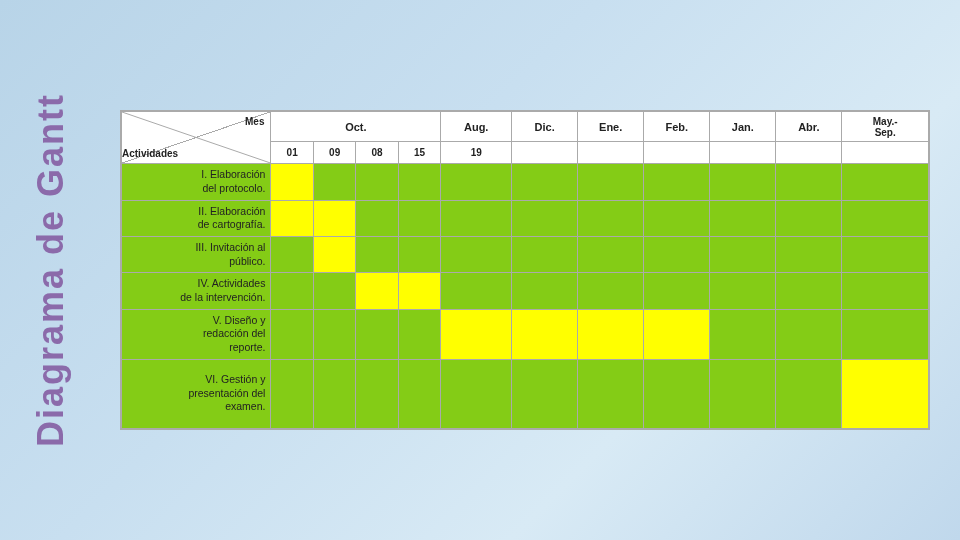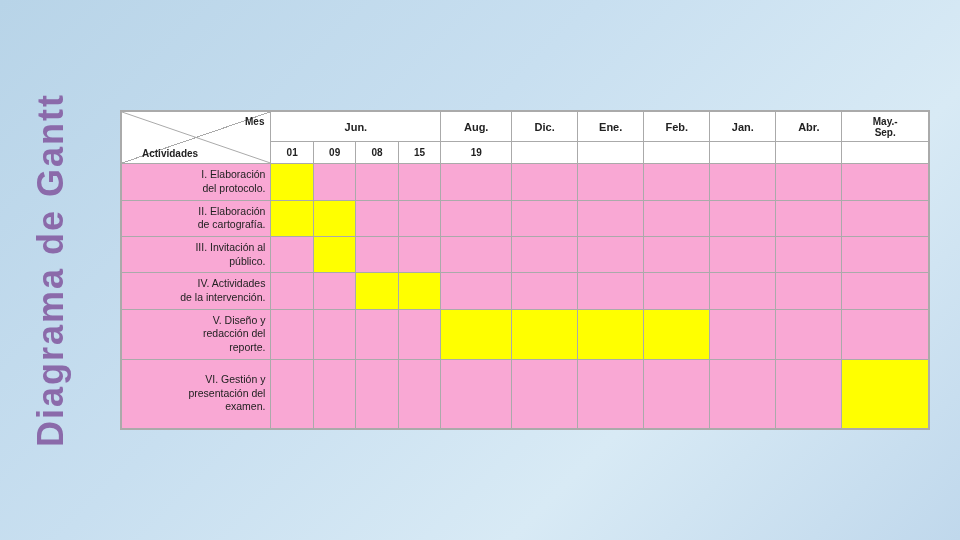--- a/index.html
+++ b/index.html
@@ -30,21 +30,21 @@
       color: #8b6aaa;
       letter-spacing: 2px;
       margin-right: 10px;
       white-space: nowrap;
       text-align: center;
       width: 80px;
     }
 
     .gantt-table-wrapper {
       flex: 1;
-      background: #f9a8d4;
+      background: #84cc16;
       border: 1px solid #aaa;
     }
 
     table {
       border-collapse: collapse;
       width: 100%;
       font-size: 11px;
       color: #222;
     }
 
@@ -119,24 +119,24 @@
         <col style="width:55px">
       </colgroup>
       <tbody>
         <tr class="header-row-1">
           <td rowspan="2" class="diagonal-header" style="position:relative; height:52px;">
             <div style="position:absolute;top:0;left:0;right:0;bottom:0;overflow:hidden;">
               <svg style="position:absolute;top:0;left:0;width:100%;height:100%;">
                 <line x1="0" y1="0" x2="100%" y2="100%" stroke="#aaa" stroke-width="1"></line>
               </svg>
               <span style="position:absolute;top:4px;right:6px;font-size:10px;font-weight:bold;">Mes</span>
-              <span style="position:absolute;bottom:4px;left:20px;font-size:10px;font-weight:bold;">Actividades</span>
+              <span style="position:absolute;bottom:4px;left:0;font-size:10px;font-weight:bold;">Actividades</span>
             </div>
           </td>
-          <td colspan="4" style="font-weight:bold;">Jun.</td>
+          <td colspan="4" style="font-weight:bold;">Oct.</td>
           <td style="font-weight:bold;">Aug.</td>
           <td style="font-weight:bold;">Dic.</td>
           <td style="font-weight:bold;">Ene.</td>
           <td style="font-weight:bold;text-align:center;">Feb.</td>
           <td style="font-weight:bold;">Jan.</td>
           <td style="font-weight:bold;">Abr.</td>
           <td style="font-weight:bold;font-size:10px;">May.-<br>Sep.</td>
         </tr>
         <tr class="header-row-2">
           <td>01</td>

